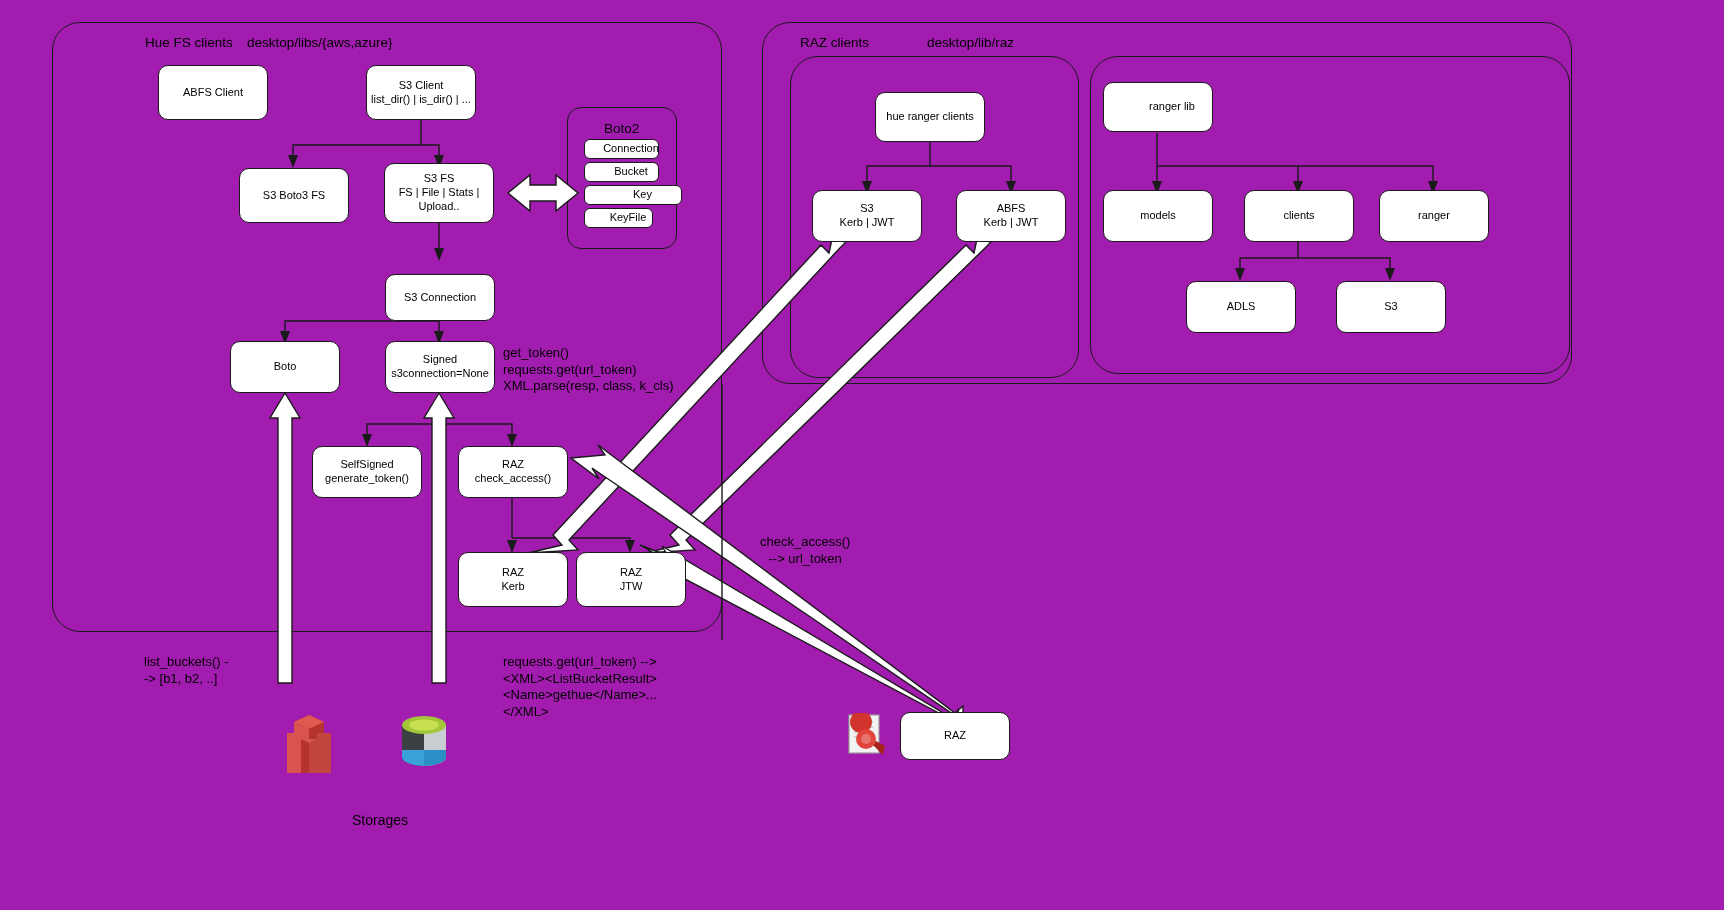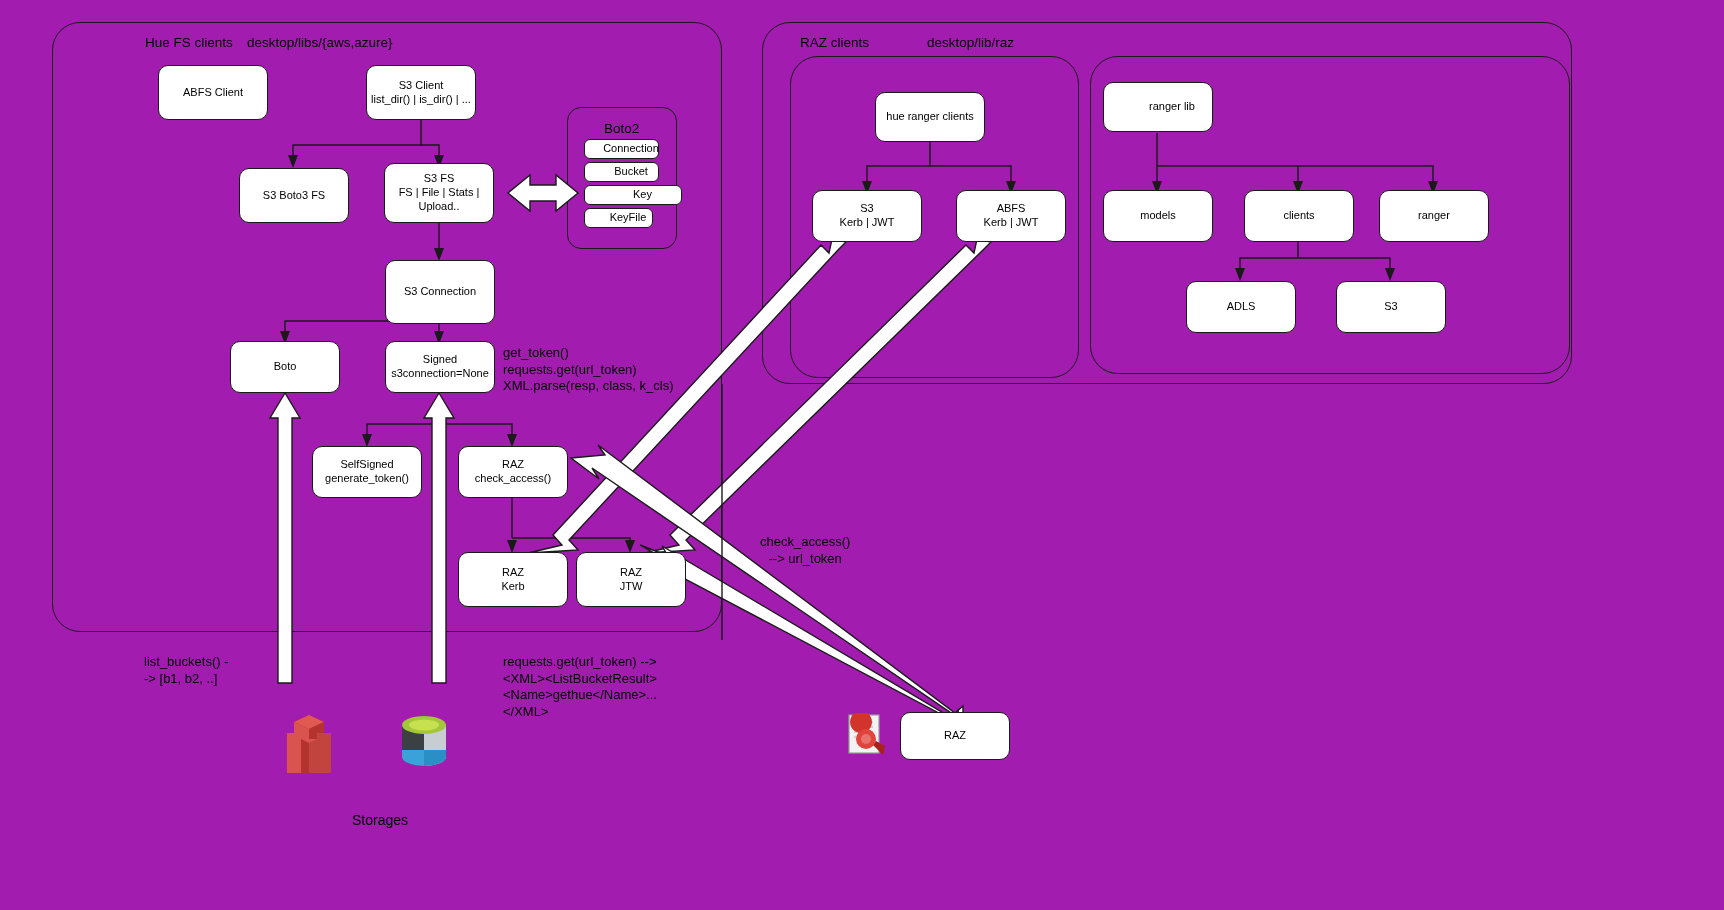--- a/index.html
+++ b/index.html
@@ -179,21 +179,21 @@
 
   <div class="node" style="left:366px; top:65px; width:110px; height:55px;">S3 Client
 list_dir() | is_dir() | ...</div>
 
   <div class="node" style="left:239px; top:168px; width:110px; height:55px;">S3 Boto3 FS</div>
 
   <div class="node" style="left:384px; top:163px; width:110px; height:60px;">S3 FS
 FS | File | Stats |
 Upload..</div>
 
-  <div class="node" style="left:385px; top:260px; width:110px; height:64px;">S3 Connection</div>
+  <div class="node" style="left:385px; top:274px; width:110px; height:47px;">S3 Connection</div>
 
   <div class="node" style="left:230px; top:341px; width:110px; height:52px;">Boto</div>
 
   <div class="node" style="left:385px; top:341px; width:110px; height:52px;">Signed
 s3connection=None</div>
 
   <div class="node" style="left:312px; top:446px; width:110px; height:52px;">SelfSigned
 generate_token()</div>
 
   <div class="node" style="left:458px; top:446px; width:110px; height:52px;">RAZ

